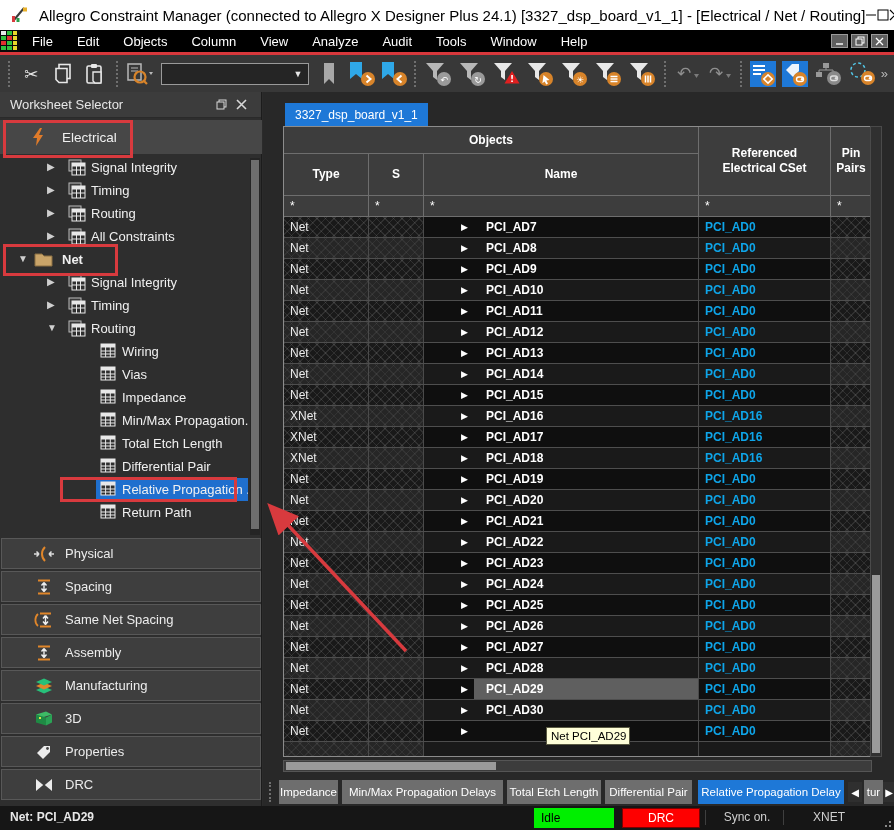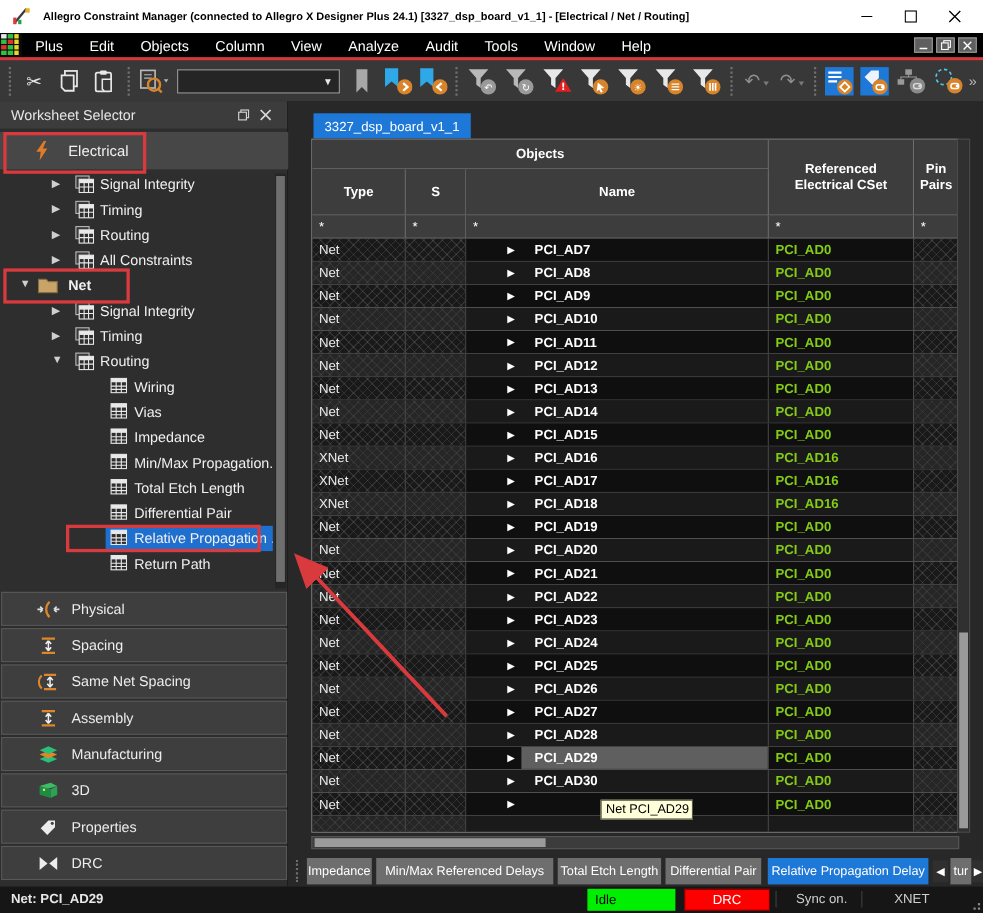--- a/index.html
+++ b/index.html
@@ -4,21 +4,21 @@
 <style>
   * { box-sizing: border-box; margin: 0; padding: 0; }
   html,body { width:894px; height:830px; overflow:hidden; }
   body { font-family:"Liberation Sans", sans-serif; background:#2b2b2b; }
   .app { position:relative; width:894px; height:830px; overflow:hidden; background:#2b2b2b; }
 
   
   .titlebar { position:absolute; left:0; top:0; width:894px; height:30px; background:#ffffff;
               display:flex; align-items:center; padding:0 6px; }
   .titlebar .ticon { width:20px; height:20px; margin-left:4px; }
-  .titlebar .ttext { margin-left:9px; font-size:10px; color:#000; white-space:nowrap;font-weight:bold; }
+  .titlebar .ttext { margin-left:9px; font-size:15px; color:#000; white-space:nowrap; }
   .titlebar .tspace { flex:1; }
   .win-btn { width:40px; height:28px; display:flex; align-items:center; justify-content:center; color:#000; }
 
   
   .menubar { position:absolute; left:0; top:30px; width:894px; height:22px; background:#000;
              display:flex; align-items:center; }
   .menubar .gicon { width:20px; height:22px; }
   .menu-item { color:#fff; font-size:13px; padding:0 12px; height:22px; display:flex; align-items:center; }
   .menubar .mspace { flex:1; }
   .mdi-btn { width:17px; height:14px; background:#5f5f5f; border:1px solid #9a9a9a; margin-right:3px;
@@ -78,21 +78,21 @@
   .rows { position:absolute; left:0; top:90px; width:587px; }
   .trow { display:flex; height:21px; border-bottom:1px solid #4e4e4e; }
   .tcell { border-right:1px solid #4a4a4a; height:100%; }
   .c-type { width:85px; color:#ececec; font-size:12px; display:flex; align-items:center; padding-left:6px; }
   .c-s { width:55px; }
   .c-name { width:275px; display:flex; }
   .c-name .arrbox { width:50px; display:flex; align-items:center; justify-content:flex-end; padding-right:6px; }
   .c-name .arrbox .arr { color:#fff; font-size:9px; }
   .c-name .ntext { flex:1; display:flex; align-items:center; padding-left:12px; color:#fff;
                    font-size:12px; font-weight:bold; }
-  .c-cset { width:132px; display:flex; align-items:center; padding-left:6px; color:#84cc16;
+  .c-cset { width:132px; display:flex; align-items:center; padding-left:6px; color:#0ea5e9;
             font-size:12px; font-weight:bold; }
   .c-pins { width:40px; border-right:none; }
   .hatch { background-color:#191919;
     background-image:
       repeating-linear-gradient(45deg, rgba(255,255,255,.10) 0 1px, transparent 1px 6px),
       repeating-linear-gradient(135deg, rgba(255,255,255,.10) 0 1px, transparent 1px 6px); }
   .trow.lt .hatch { background-color:#262626;
     background-image:
       repeating-linear-gradient(45deg, rgba(255,255,255,.06) 0 1px, transparent 1px 6px),
       repeating-linear-gradient(135deg, rgba(255,255,255,.06) 0 1px, transparent 1px 6px); }
@@ -183,21 +183,21 @@
           <rect x="13" y="6" width="4" height="4" fill="#e8d82a"></rect>
           <rect x="1" y="11" width="5" height="4" fill="#e03030"></rect>
           <rect x="7" y="11" width="5" height="4" fill="#2ec23e"></rect>
           <rect x="13" y="11" width="4" height="4" fill="#e8d82a"></rect>
           <rect x="1" y="16" width="5" height="4" fill="#2ec23e"></rect>
           <rect x="7" y="16" width="5" height="4" fill="#2ec23e"></rect>
           <rect x="13" y="16" width="4" height="4" fill="#e8d82a"></rect>
         </svg>
     </span>
     <span id="menu-items" style="display:flex">
-        <span class="menu-item">Plus</span>
+        <span class="menu-item">File</span>
         <span class="menu-item">Edit</span>
         <span class="menu-item">Objects</span>
         <span class="menu-item">Column</span>
         <span class="menu-item">View</span>
         <span class="menu-item">Analyze</span>
         <span class="menu-item">Audit</span>
         <span class="menu-item">Tools</span>
         <span class="menu-item">Window</span>
         <span class="menu-item">Help</span>
       </span>
@@ -1000,21 +1000,21 @@
       </div>
     <div class="hscroll">
         <div class="thumb"></div>
       </div>
 
     <div class="btabs" id="btabs">
       <div class="handle"></div>
       <div class="btab-arrow" style="left:585px">◀</div>
       <div class="btab-arrow" style="left:620px;width:12px">▶</div>
     <div class="btab" style="left: 16px; width: 59px;">Impedance</div>
-        <div class="btab" style="left: 79px; width: 161px;">Min/Max Referenced Delays</div>
+        <div class="btab" style="left: 79px; width: 161px;">Min/Max Propagation Delays</div>
         <div class="btab" style="left: 244px; width: 94px;">Total Etch Length</div>
         <div class="btab" style="left: 342px; width: 87px;">Differential Pair</div>
         <div class="btab active" style="left: 435px; width: 146px;">Relative Propagation Delay</div>
         <div class="btab" style="left: 601px; width: 19px;">tur</div>
       </div>
   </div>
 
   <div class="status">
     <span class="snet">Net: PCI_AD29</span>
     <span class="sbox s-idle">Idle</span>

